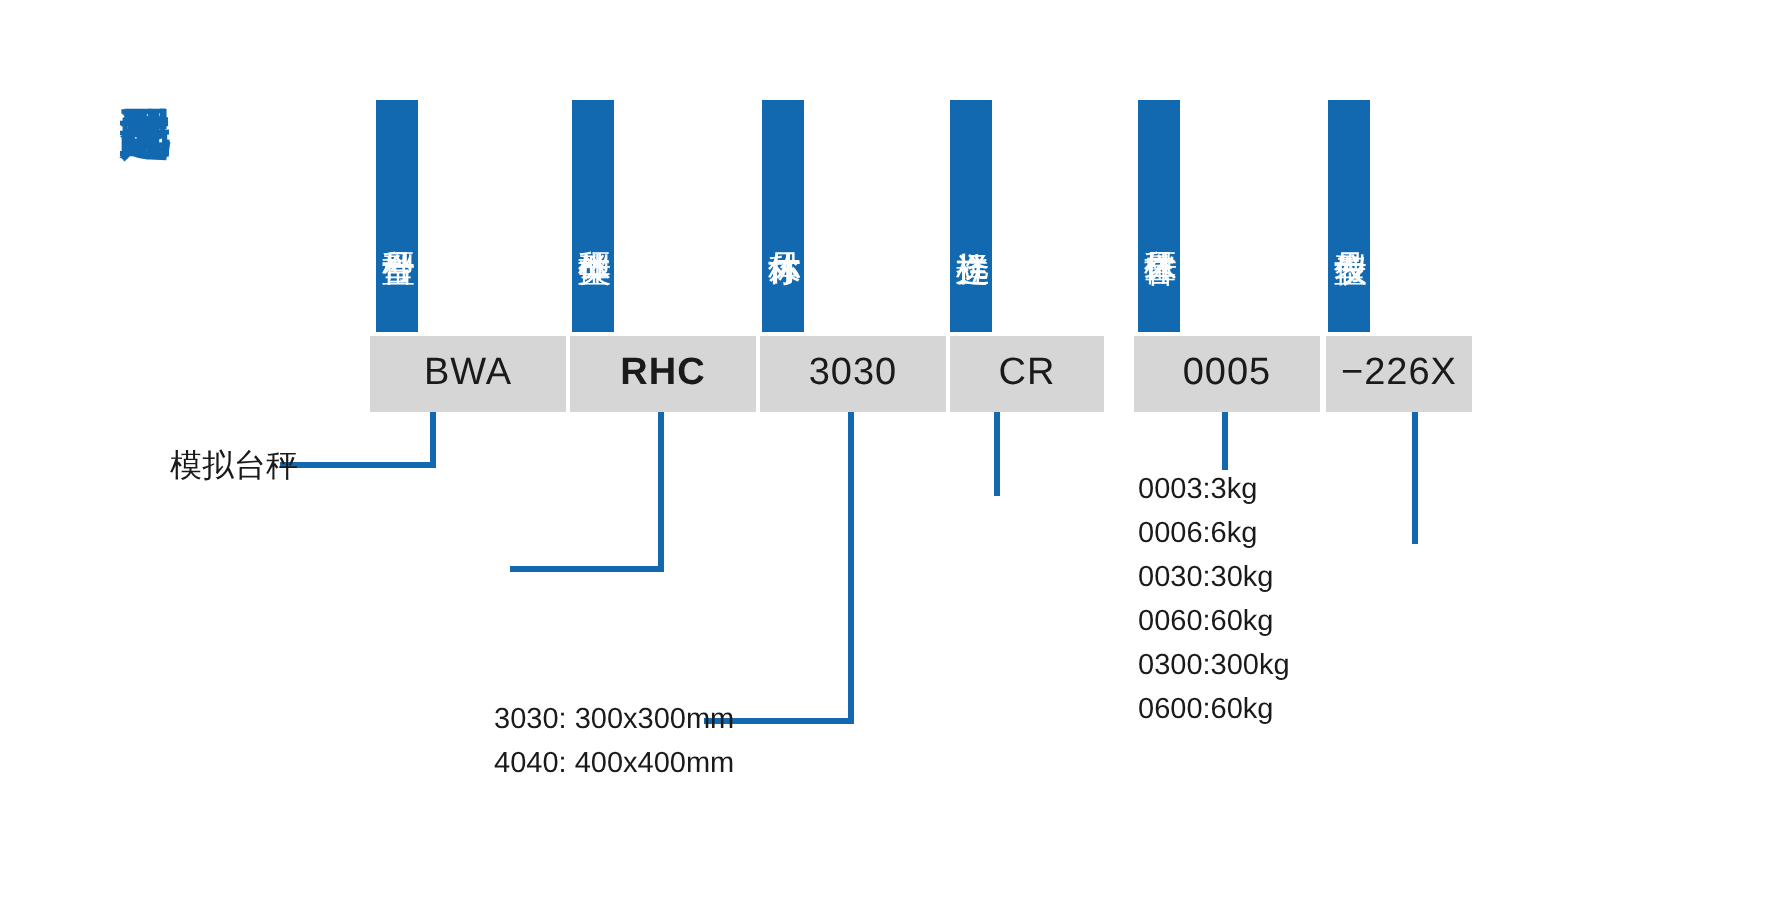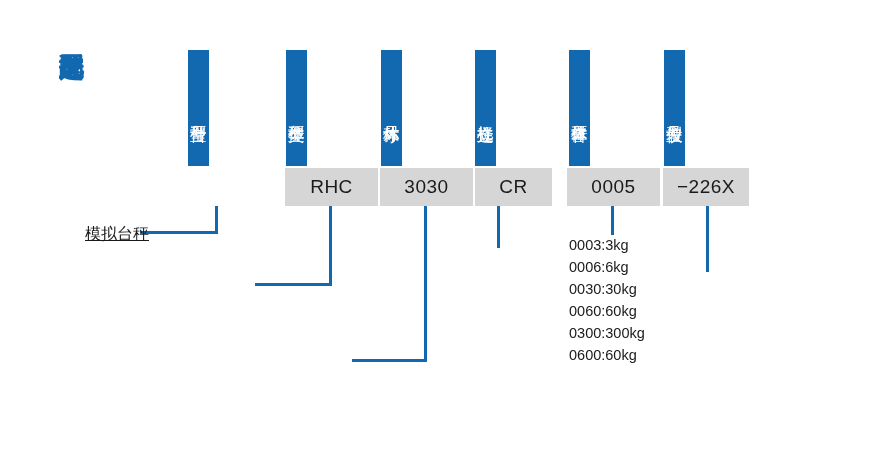--- a/index.html
+++ b/index.html
@@ -77,76 +77,79 @@
   .conn.h { height: 3px; }
 
   
   .note {
     position: absolute;
     color: #1a1a1a;
     font-size: 14.5px;
     line-height: 1.52;
     white-space: pre;
   }
-  .note.big { font-size: 16px; text-decoration: underline; }
+  .note.big { font-size: 16px; }
 </style>
 </head>
 <body>
 
 <div id="stage">
 
   <div class="page-title">产品选型配置</div>
 
   <div class="col" style="left:188px; width:92px;">
     <div class="head-box">台秤型号</div>
   </div>
+  <div class="val-box" style="left:185px; width:98px;">BWA</div>
 
   <div class="col" style="left:286px; width:88px;">
     <div class="head-box">秤体类型</div>
   </div>
-  <div class="val-box" style="left:285px; width:93px;">RHC</div>
+  <div class="val-box" style="left:285px; width:93px;font-weight:bold;">RHC</div>
 
   <div class="col" style="left:381px; width:88px;">
     <div class="head-box">称体尺寸</div>
   </div>
   <div class="val-box" style="left:380px; width:93px;">3030</div>
 
   <div class="col" style="left:475px; width:82px;">
     <div class="head-box">立柱选择</div>
   </div>
   <div class="val-box" style="left:475px; width:77px;">CR</div>
 
   <div class="col" style="left:569px; width:88px;">
     <div class="head-box">秤体容量</div>
   </div>
   <div class="val-box" style="left:567px; width:93px;">0005</div>
 
   <div class="col" style="left:664px; width:88px;">
     <div class="head-box">仪表型号</div>
   </div>
-  <div class="val-box" style="left:663px; width:86px;">−226X</div>
+  <div class="val-box" style="left:663px; width:73px;">−226X</div>
 
   <div class="conn v" style="left:215px; top:206px; height:28px;"></div>
   <div class="conn h" style="left:140px; top:231px; width:78px;"></div>
 
   <div class="conn v" style="left:329px; top:206px; height:80px;"></div>
   <div class="conn h" style="left:255px; top:283px; width:77px;"></div>
 
   <div class="conn v" style="left:424px; top:206px; height:156px;"></div>
   <div class="conn h" style="left:352px; top:359px; width:75px;"></div>
 
   <div class="conn v" style="left:497px; top:206px; height:42px;"></div>
 
   <div class="conn v" style="left:611px; top:206px; height:29px;"></div>
 
   <div class="conn v" style="left:706px; top:206px; height:66px;"></div>
 
   <div class="note big" style="left:85px; top:222px;">模拟台秤</div>
 
 
+  <div class="note" style="left:247px; top:349px;">3030: 300x300mm
+4040: 400x400mm</div>
 
 
   <div class="note" style="left:569px; top:234px;">0003:3kg
 0006:6kg
 0030:30kg
 0060:60kg
 0300:300kg
 0600:60kg</div>
 
 

